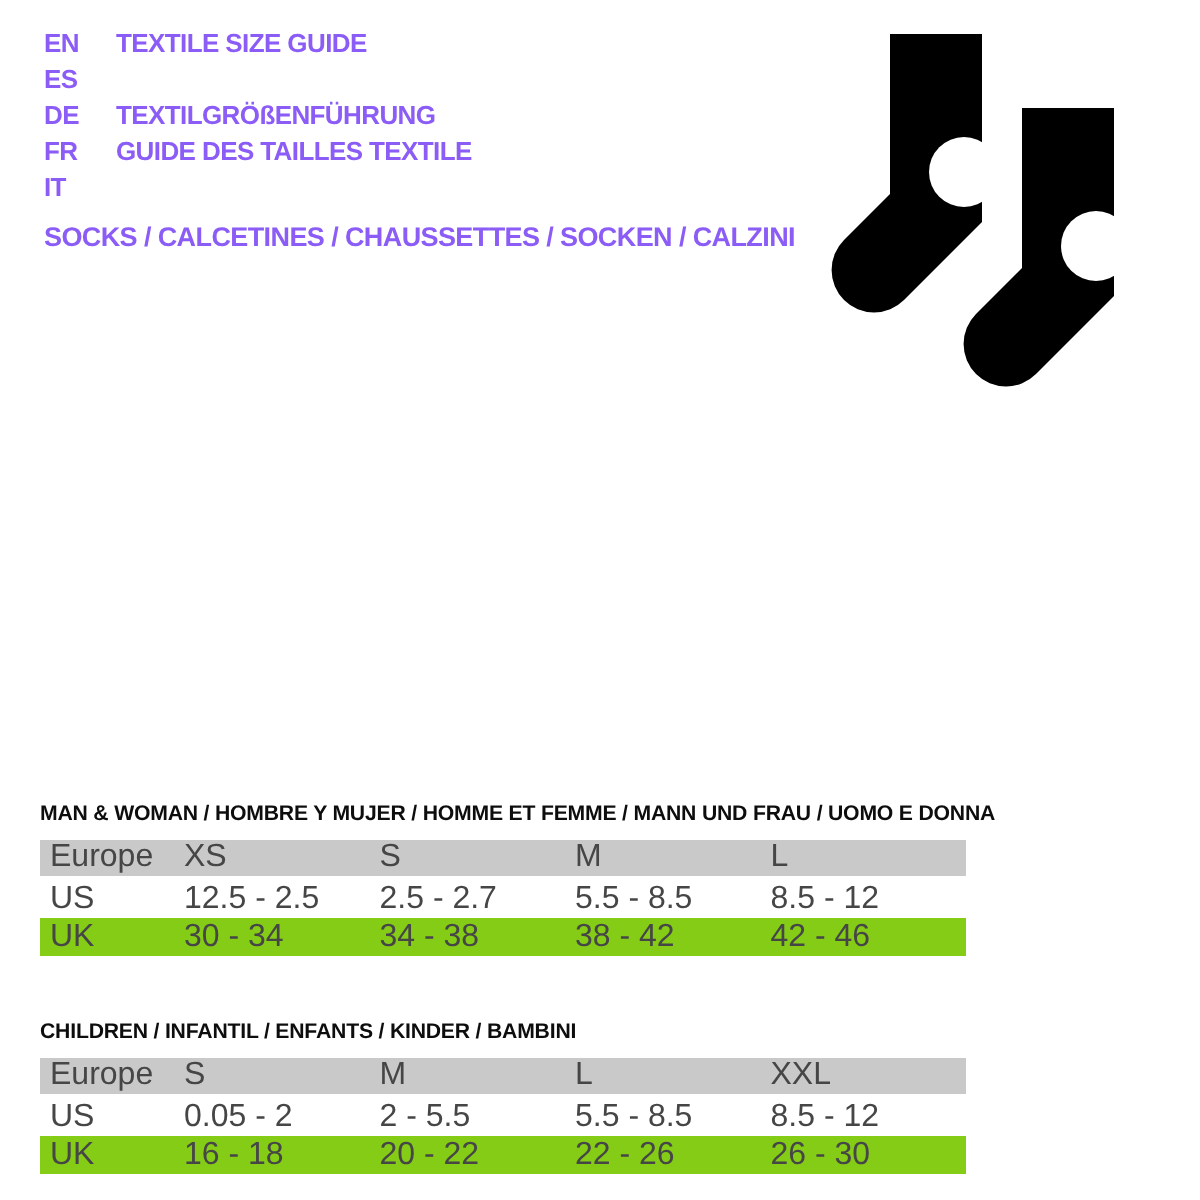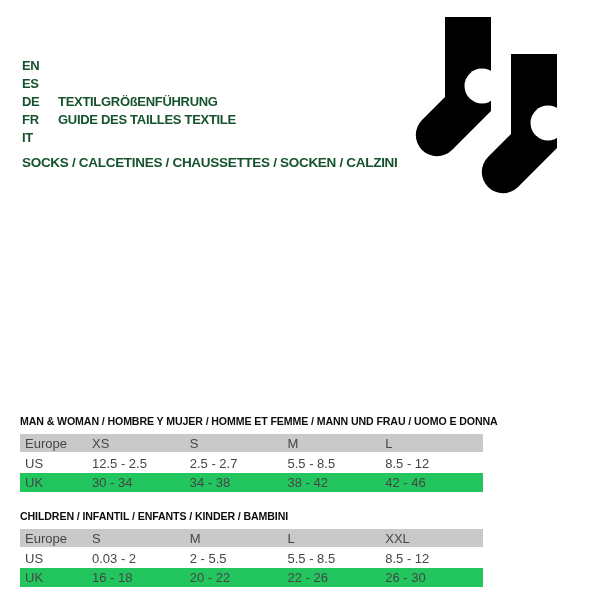--- a/index.html
+++ b/index.html
@@ -13,22 +13,21 @@
     height: 600px;
     font-family: "Liberation Sans", sans-serif;
     overflow: hidden;
   }
 
   
   .header-left {
     position: absolute;
     left: 22px;
     top: 12px;
-    color: #14532d;
-    margin-top: 44px;
+    color: #8b5cf6;
   }
   .lang-row {
     display: flex;
     height: 18px;
     align-items: center;
     font-weight: bold;
     font-size: 13px;
     letter-spacing: -0.3px;
     white-space: nowrap;
   }
@@ -49,64 +48,65 @@
     width: 160px;
     height: 185px;
   }
 
   
   .table-block {
     position: absolute;
     left: 20px;
     width: 463px;
   }
-  #table-men-women { top: 414px; }
+  #table-men-women { top: 400px; }
   #table-children  { top: 509px; }
 
   .table-title {
     font-weight: bold;
     font-size: 10.6px;
     letter-spacing: -0.1px;
     color: #0d0d0d;
     white-space: nowrap;
     margin-bottom: 6px;
     line-height: 14px;
   }
   table {
     border-collapse: collapse;
     table-layout: fixed;
     width: 463px;
-    font-size: 13px;
+    font-size: 16px;
     color: #464646;
   }
   col.c-region { width: 72px; }
   th, td {
     font-weight: normal;
     padding: 0;
     text-align: left;
     white-space: nowrap;
     overflow: hidden;
   }
   th { height: 18px; }
   td { height: 19px; }
   th:first-child, td:first-child {
     text-align: left;
     padding-left: 5px;
   }
   thead tr { background: #c9c9c9; }
   thead th { border-bottom: 2px solid #ffffff; }
   tbody tr.row-even { background: #ffffff; }
-  tbody tr.row-odd  { background: #22c55e; }
+  tbody tr.row-odd  { background: #84cc16; }
 </style>
 </head>
 <body>
 
 <div class="header-left">
   <div class="lang-row">
     <span class="lang-code">EN</span>
+    <span class="lang-label">TEXTILE SIZE GUIDE</span>
   </div>
   <div class="lang-row">
     <span class="lang-code">ES</span>
   </div>
   <div class="lang-row">
     <span class="lang-code">DE</span>
     <span class="lang-label">TEXTILGRÖßENFÜHRUNG</span>
   </div>
   <div class="lang-row">
     <span class="lang-code">FR</span>
@@ -184,21 +184,21 @@
         <th>Europe</th>
         <th>S</th>
         <th>M</th>
         <th>L</th>
         <th>XXL</th>
       </tr>
     </thead>
     <tbody>
       <tr class="row-even">
         <td>US</td>
-        <td>0.03 - 2</td>
+        <td>0.05 - 2</td>
         <td>2 - 5.5</td>
         <td>5.5 - 8.5</td>
         <td>8.5 - 12</td>
       </tr>
       <tr class="row-odd">
         <td>UK</td>
         <td>16 - 18</td>
         <td>20 - 22</td>
         <td>22 - 26</td>
         <td>26 - 30</td>

